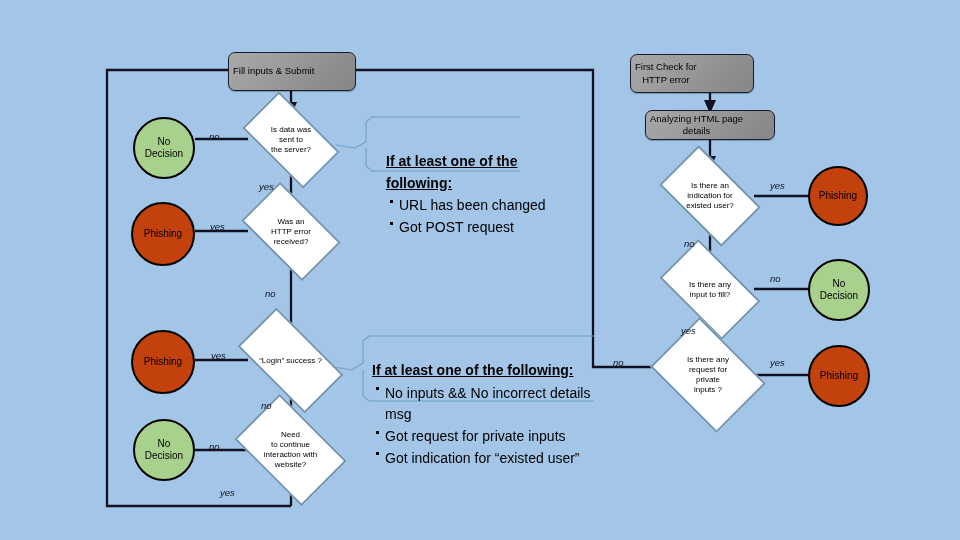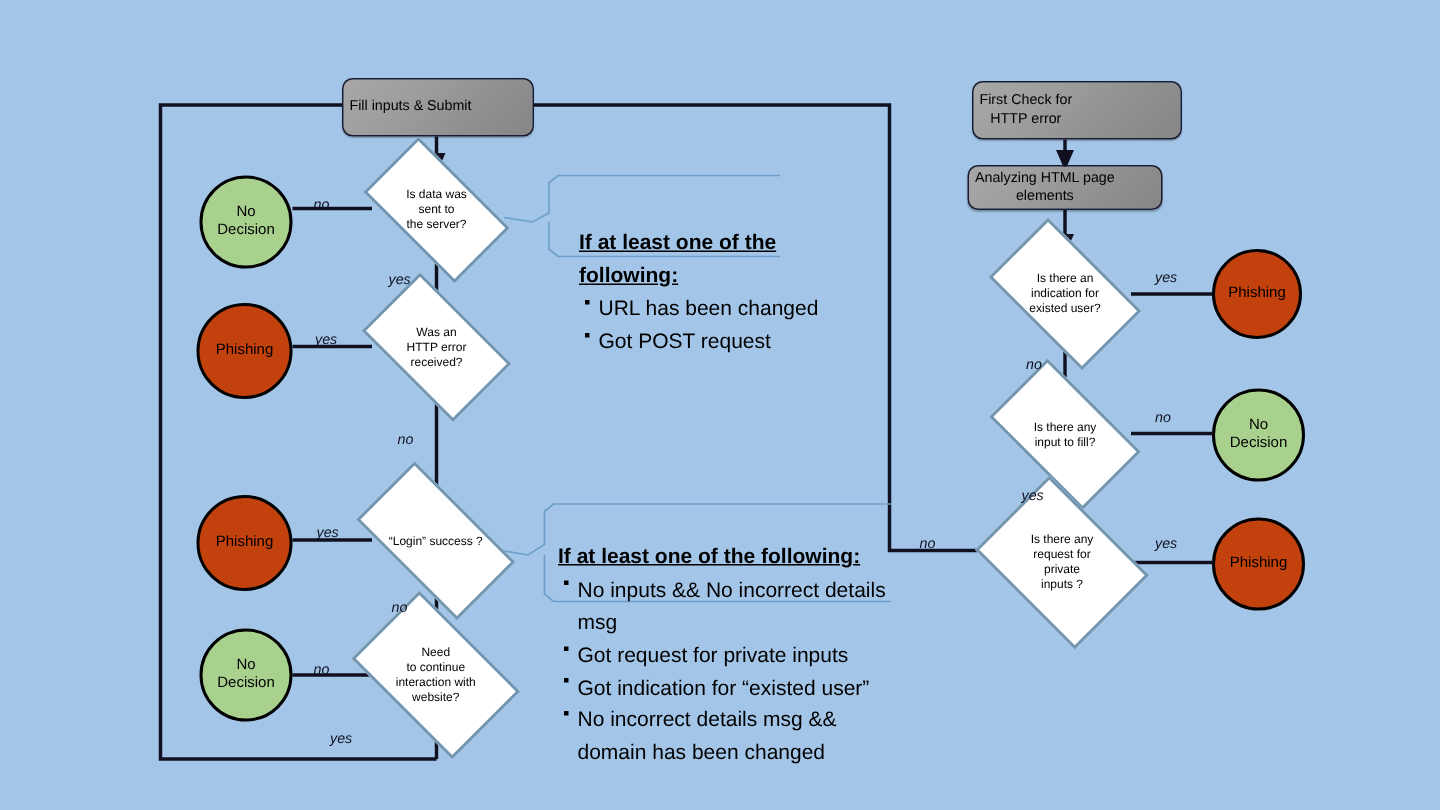--- a/index.html
+++ b/index.html
@@ -134,28 +134,28 @@
       <path d="M366,148 L366,166 L372,171 L520,171"></path>
       <path d="M334,367 L352,370 L363,363 L363,341 L369,336 L594,336"></path>
       <path d="M363,370 L363,396 L369,401 L594,401"></path>
     </g>
   </svg>
 
   <div class="node proc" style="left:228px;top:52px;width:128px;height:39px;">
     <span>Fill inputs &amp; Submit</span>
   </div>
 
-  <div class="node proc" style="left:648px;top:54px;width:140px;height:39px;white-space:pre-line;">
+  <div class="node proc" style="left:630px;top:54px;width:124px;height:39px;white-space:pre-line;">
     <span>First Check for
 HTTP error</span>
   </div>
 
   <div class="node proc" style="left:645px;top:110px;width:130px;height:30px;white-space:pre-line;">
     <span>Analyzing HTML page
-elements</span>
+details</span>
   </div>
 
   <div class="node dia" style="left:248px;top:114px;width:86px;height:52px;">
     <div class="dshape"></div>
     <div class="dtext" style="white-space:pre-line;">Is data was
 sent to
 the server?</div>
   </div>
 
   <div class="node dia" style="left:248px;top:204px;width:86px;height:55px;">
@@ -253,17 +253,16 @@
       <li>Got POST request</li>
     </ul>
   </div>
 
   <div class="note" style="left:372px;top:330px;width:222px;">
     <span class="nhead">If at least one of the following:</span>
     <ul>
       <li>No inputs &amp;&amp; No incorrect details msg</li>
       <li>Got request for private inputs</li>
       <li>Got indication for “existed user”</li>
-      <li>No incorrect details msg &amp;&amp; domain has been changed</li>
     </ul>
   </div>
 
 </div>
 
 </body></html>

